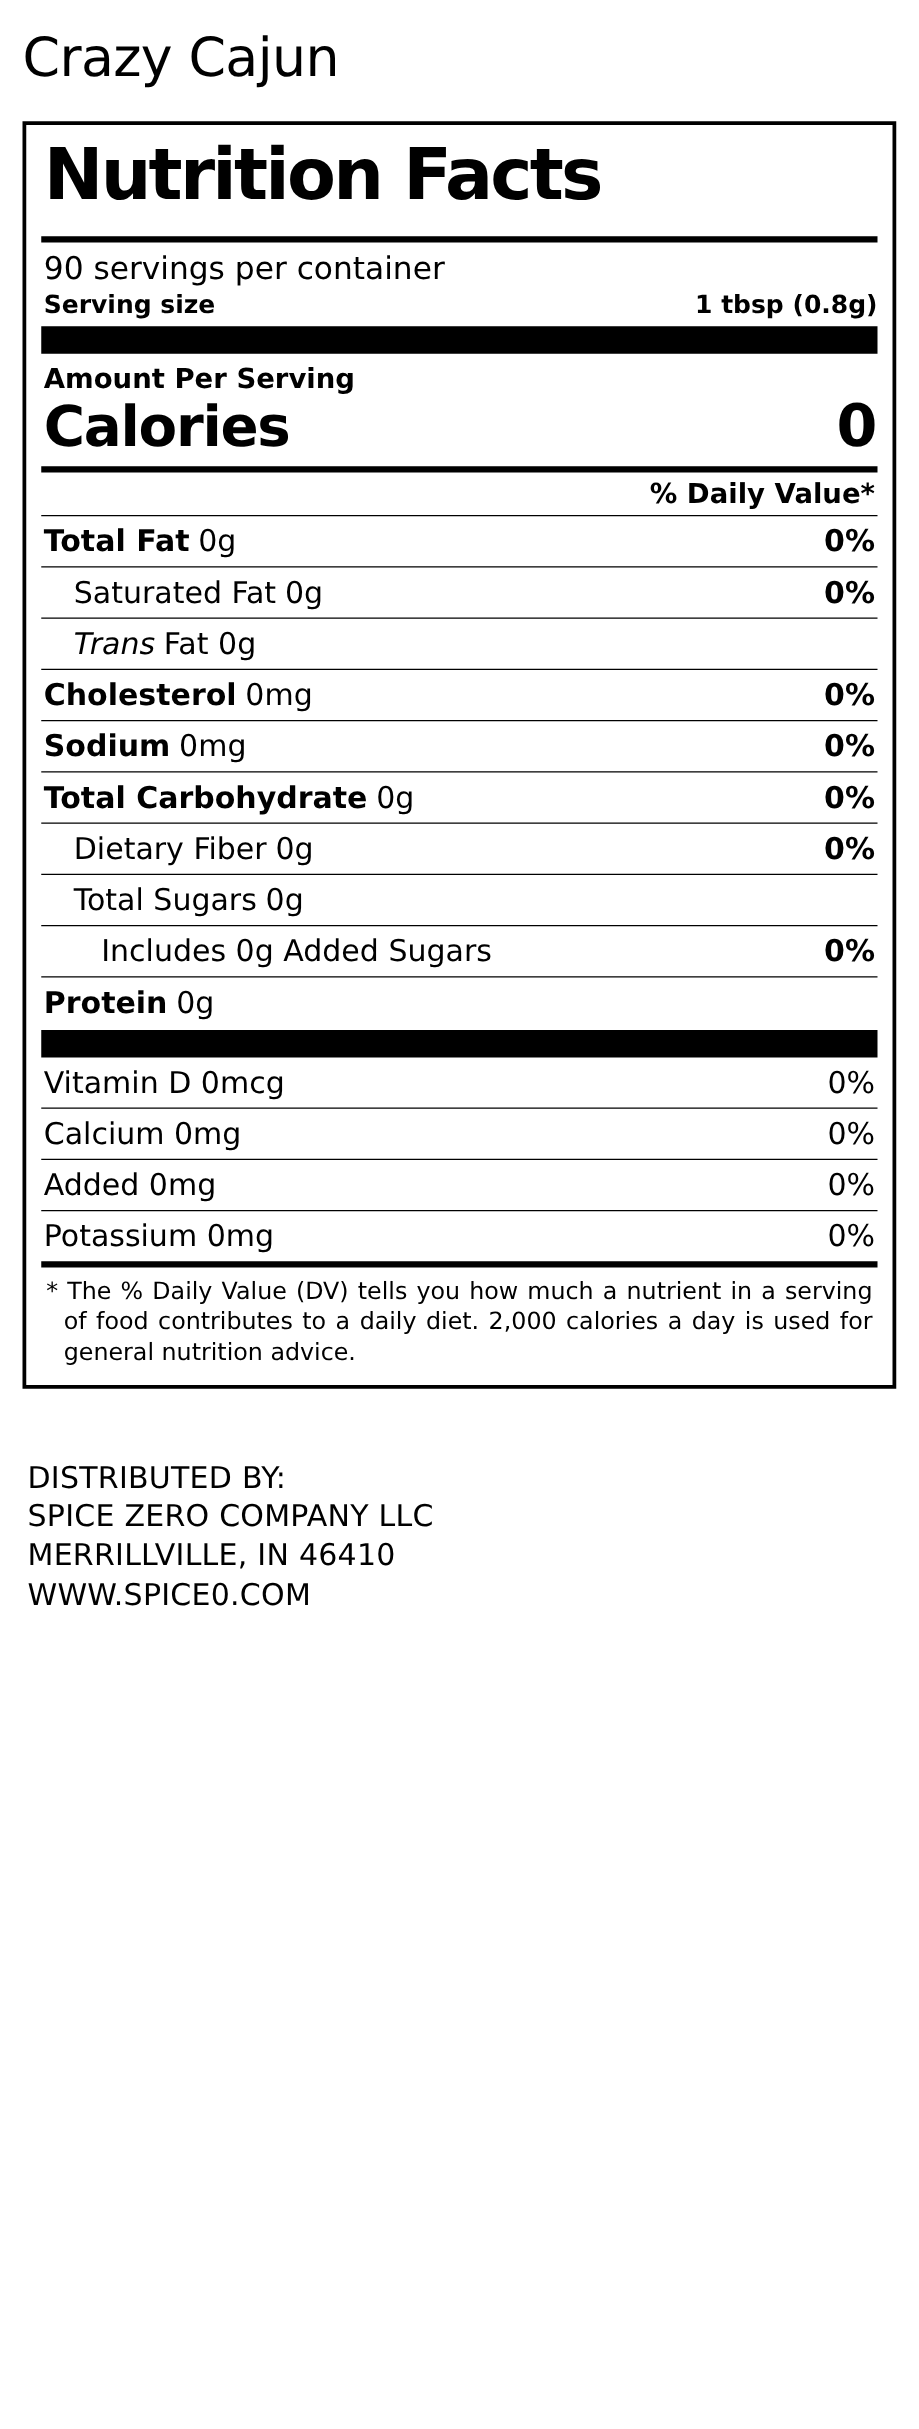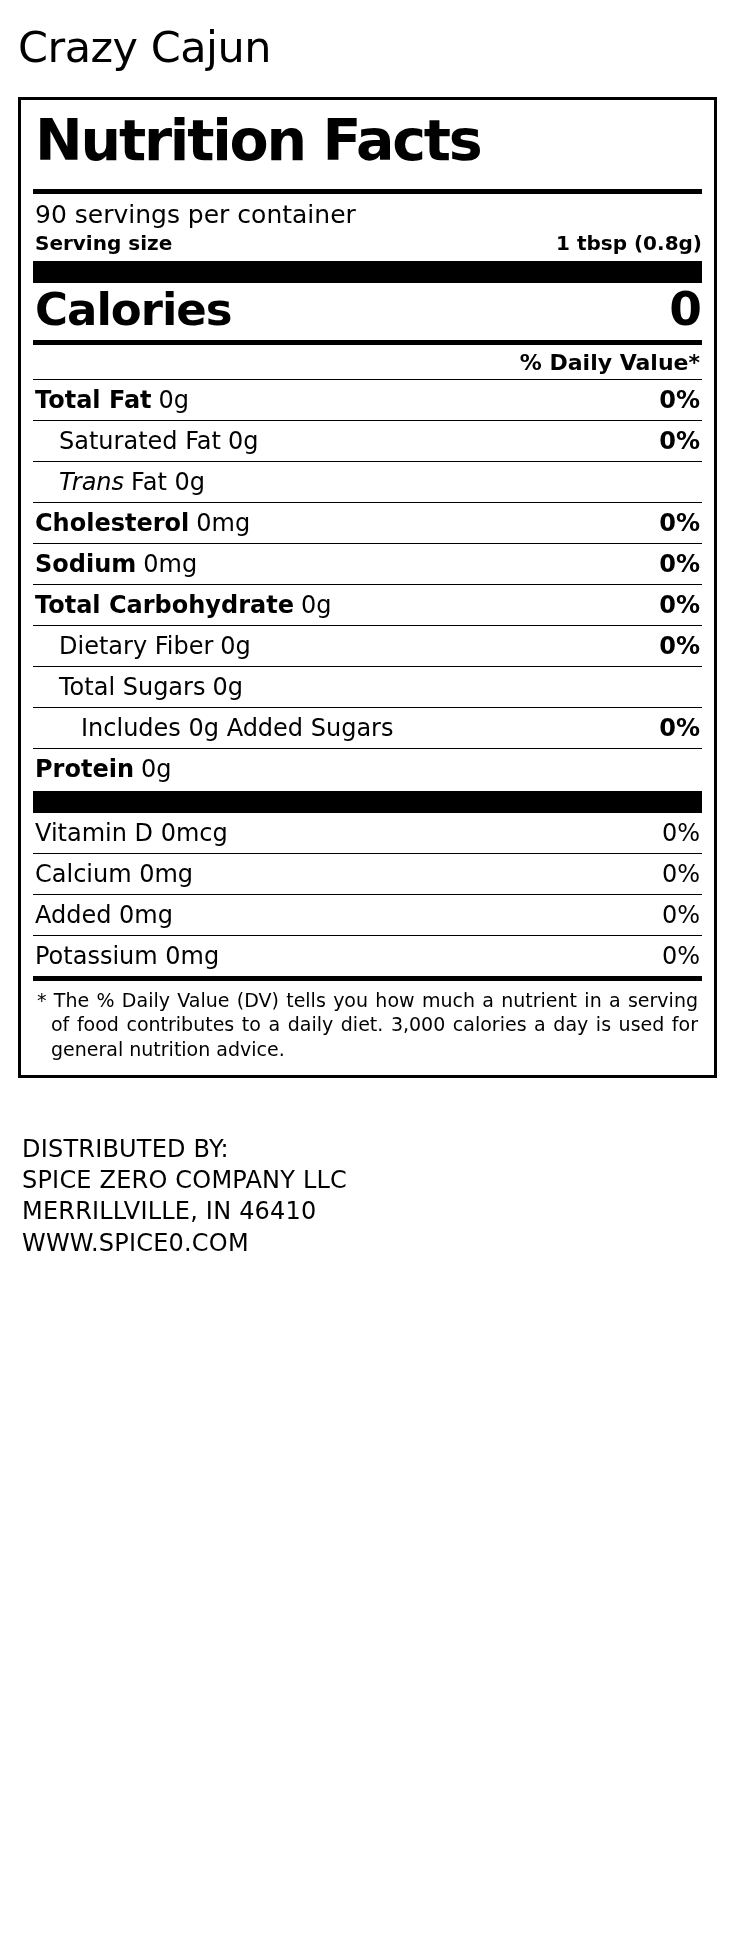--- a/index.html
+++ b/index.html
@@ -139,20 +139,21 @@
 
     <div class="servings">90 servings per container</div>
 
     <div class="serving-size-row">
       <span>Serving size</span>
       <span>1 tbsp (0.8g)</span>
     </div>
 
     <div class="rule-black-bar"></div>
 
+    <div class="amount-per">Amount Per Serving</div>
 
     <div class="calories-row">
       <span class="calories-label">Calories</span>
       <span class="calories-value">0</span>
     </div>
 
     <div class="rule-med"></div>
 
     <div class="dv-header">% Daily Value*</div>
 
@@ -258,21 +259,21 @@
         <div class="rule-thin"></div>
         <div class="nf-row">
           <span>Potassium 0mg</span>
           <span class="dv-light">0%</span>
         </div>
       </div>
 
     <div class="rule-med"></div>
 
     <div class="footnote">
-      <span class="hang">* The % Daily Value (DV) tells you how much a nutrient in a serving of food contributes to a daily diet. 3,000 calories a day is used for general nutrition advice.</span>
+      <span class="hang">* The % Daily Value (DV) tells you how much a nutrient in a serving of food contributes to a daily diet. 2,000 calories a day is used for general nutrition advice.</span>
     </div>
 
   </div>
 
 
   <div class="distributed">
     <div>DISTRIBUTED BY:</div>
     <div>SPICE ZERO COMPANY LLC</div>
     <div>MERRILLVILLE, IN 46410</div>
     <div>WWW.SPICE0.COM</div>

